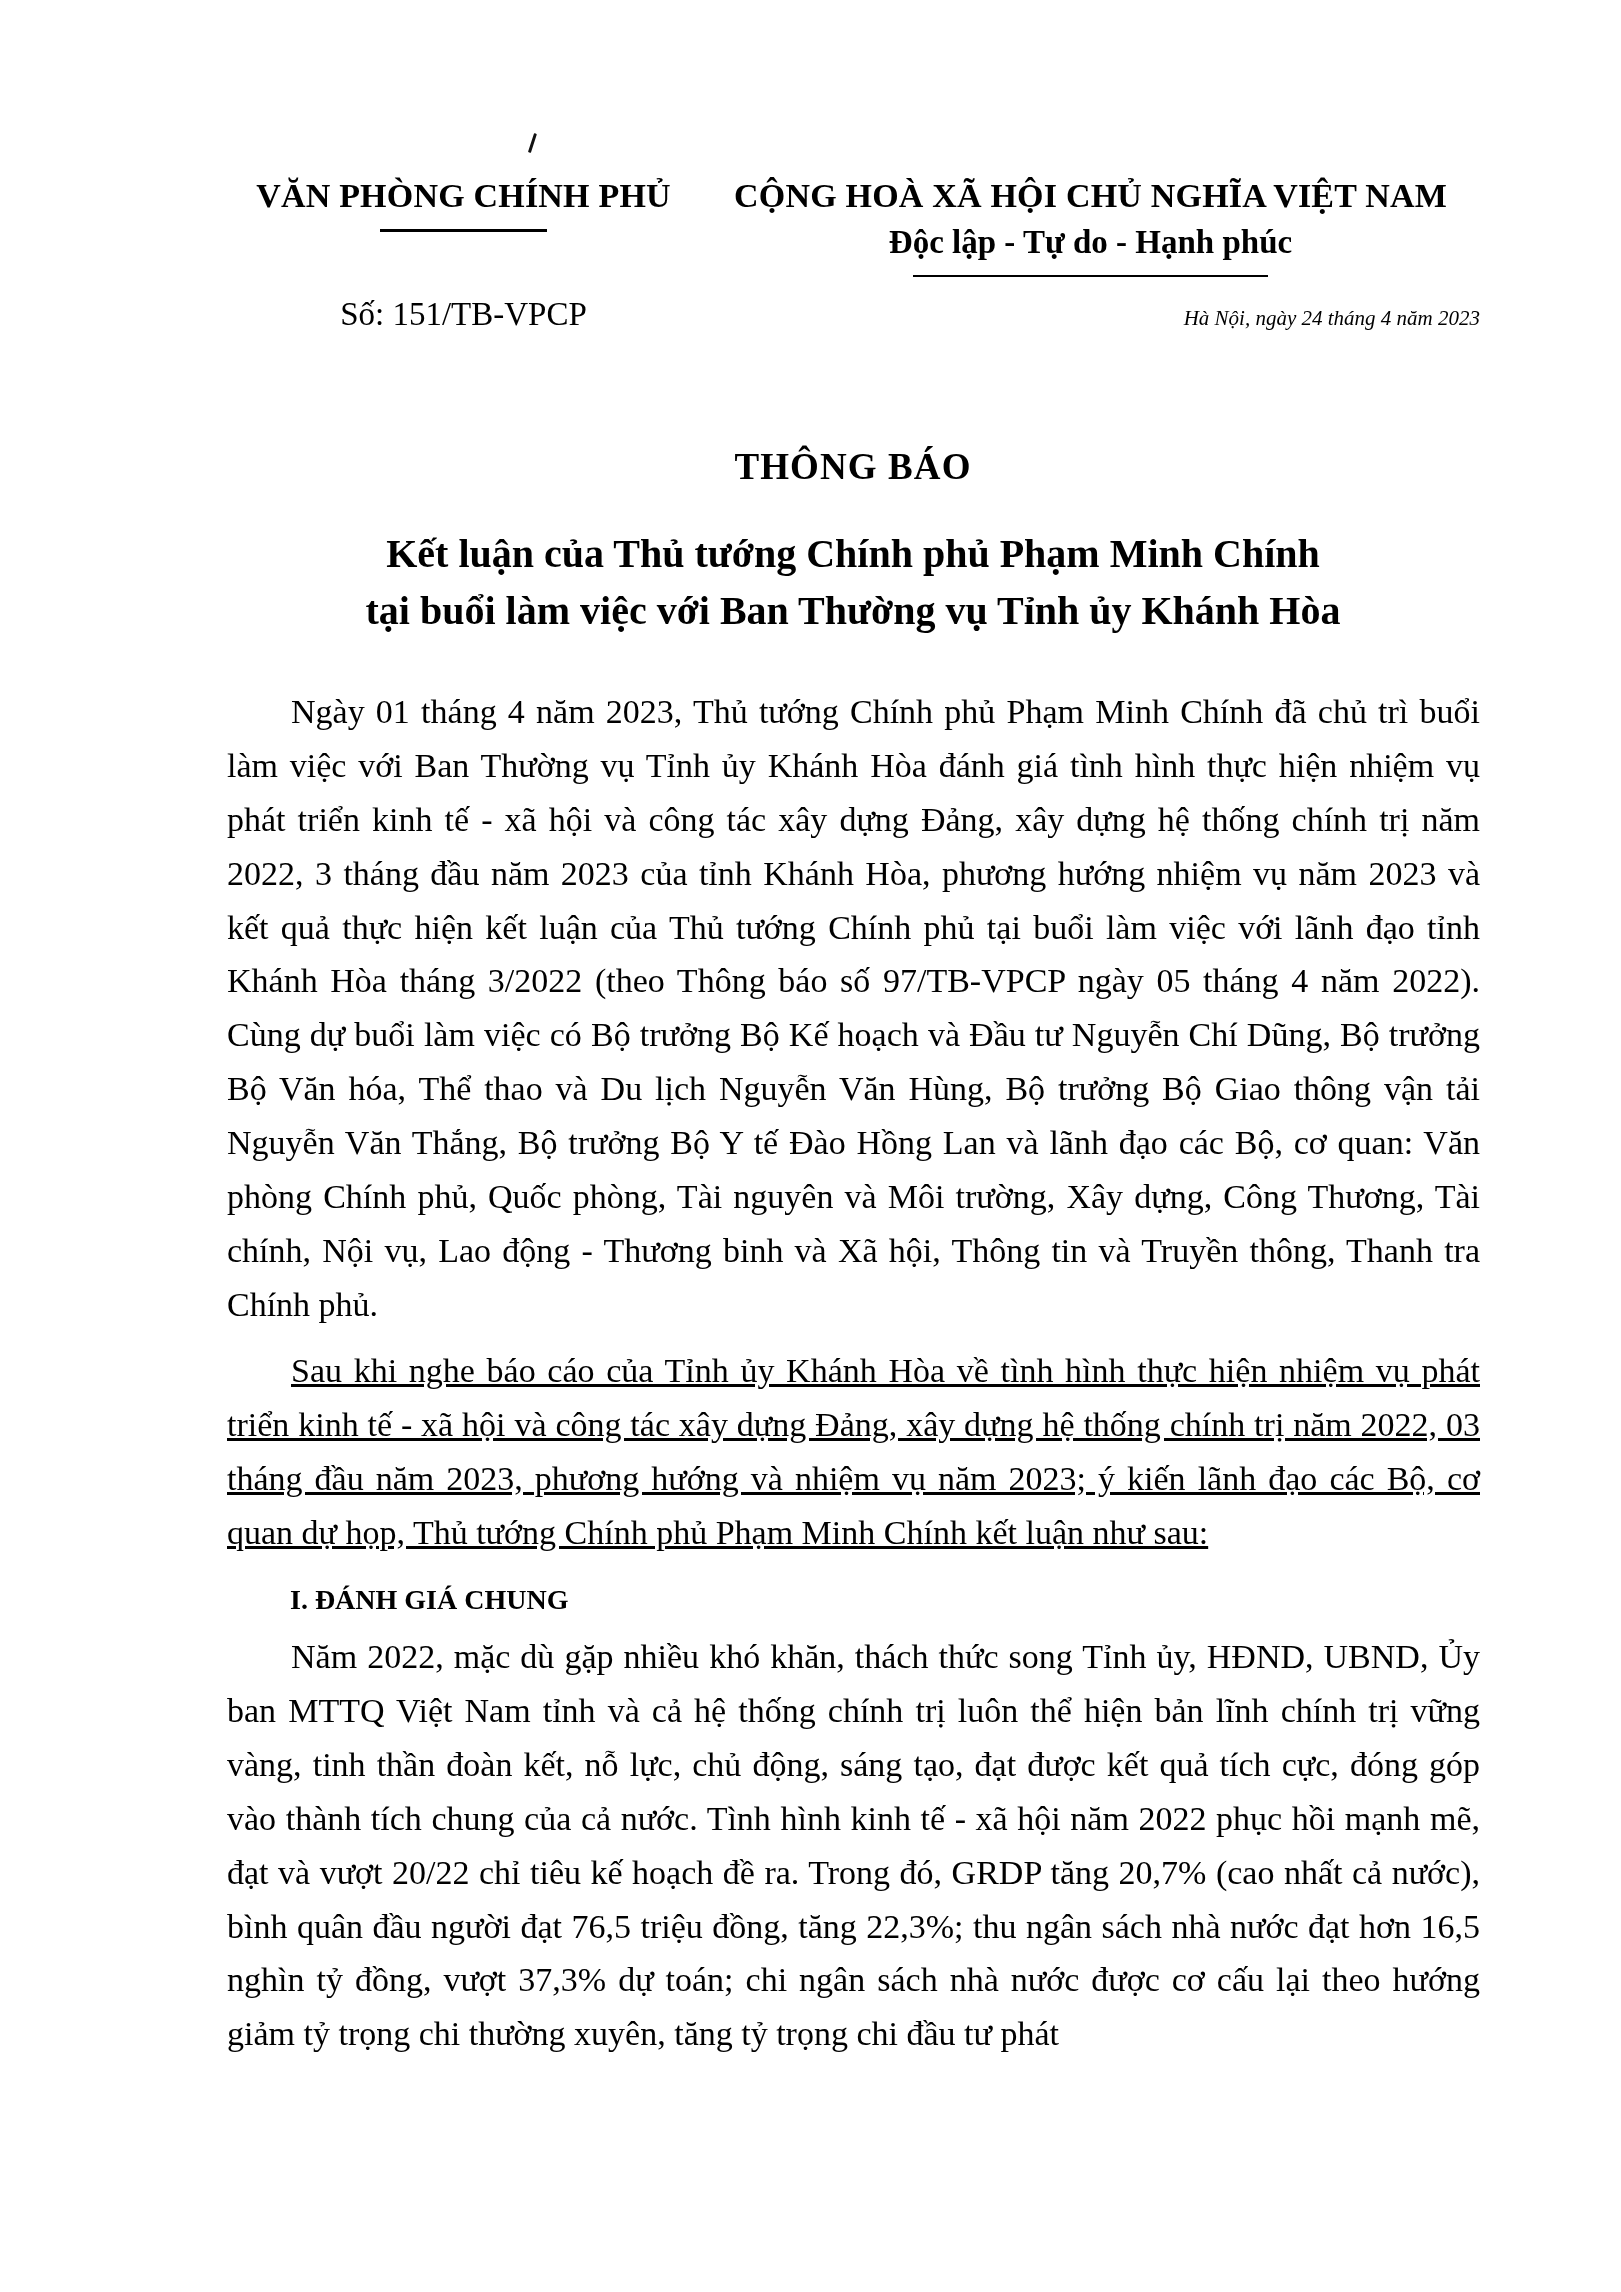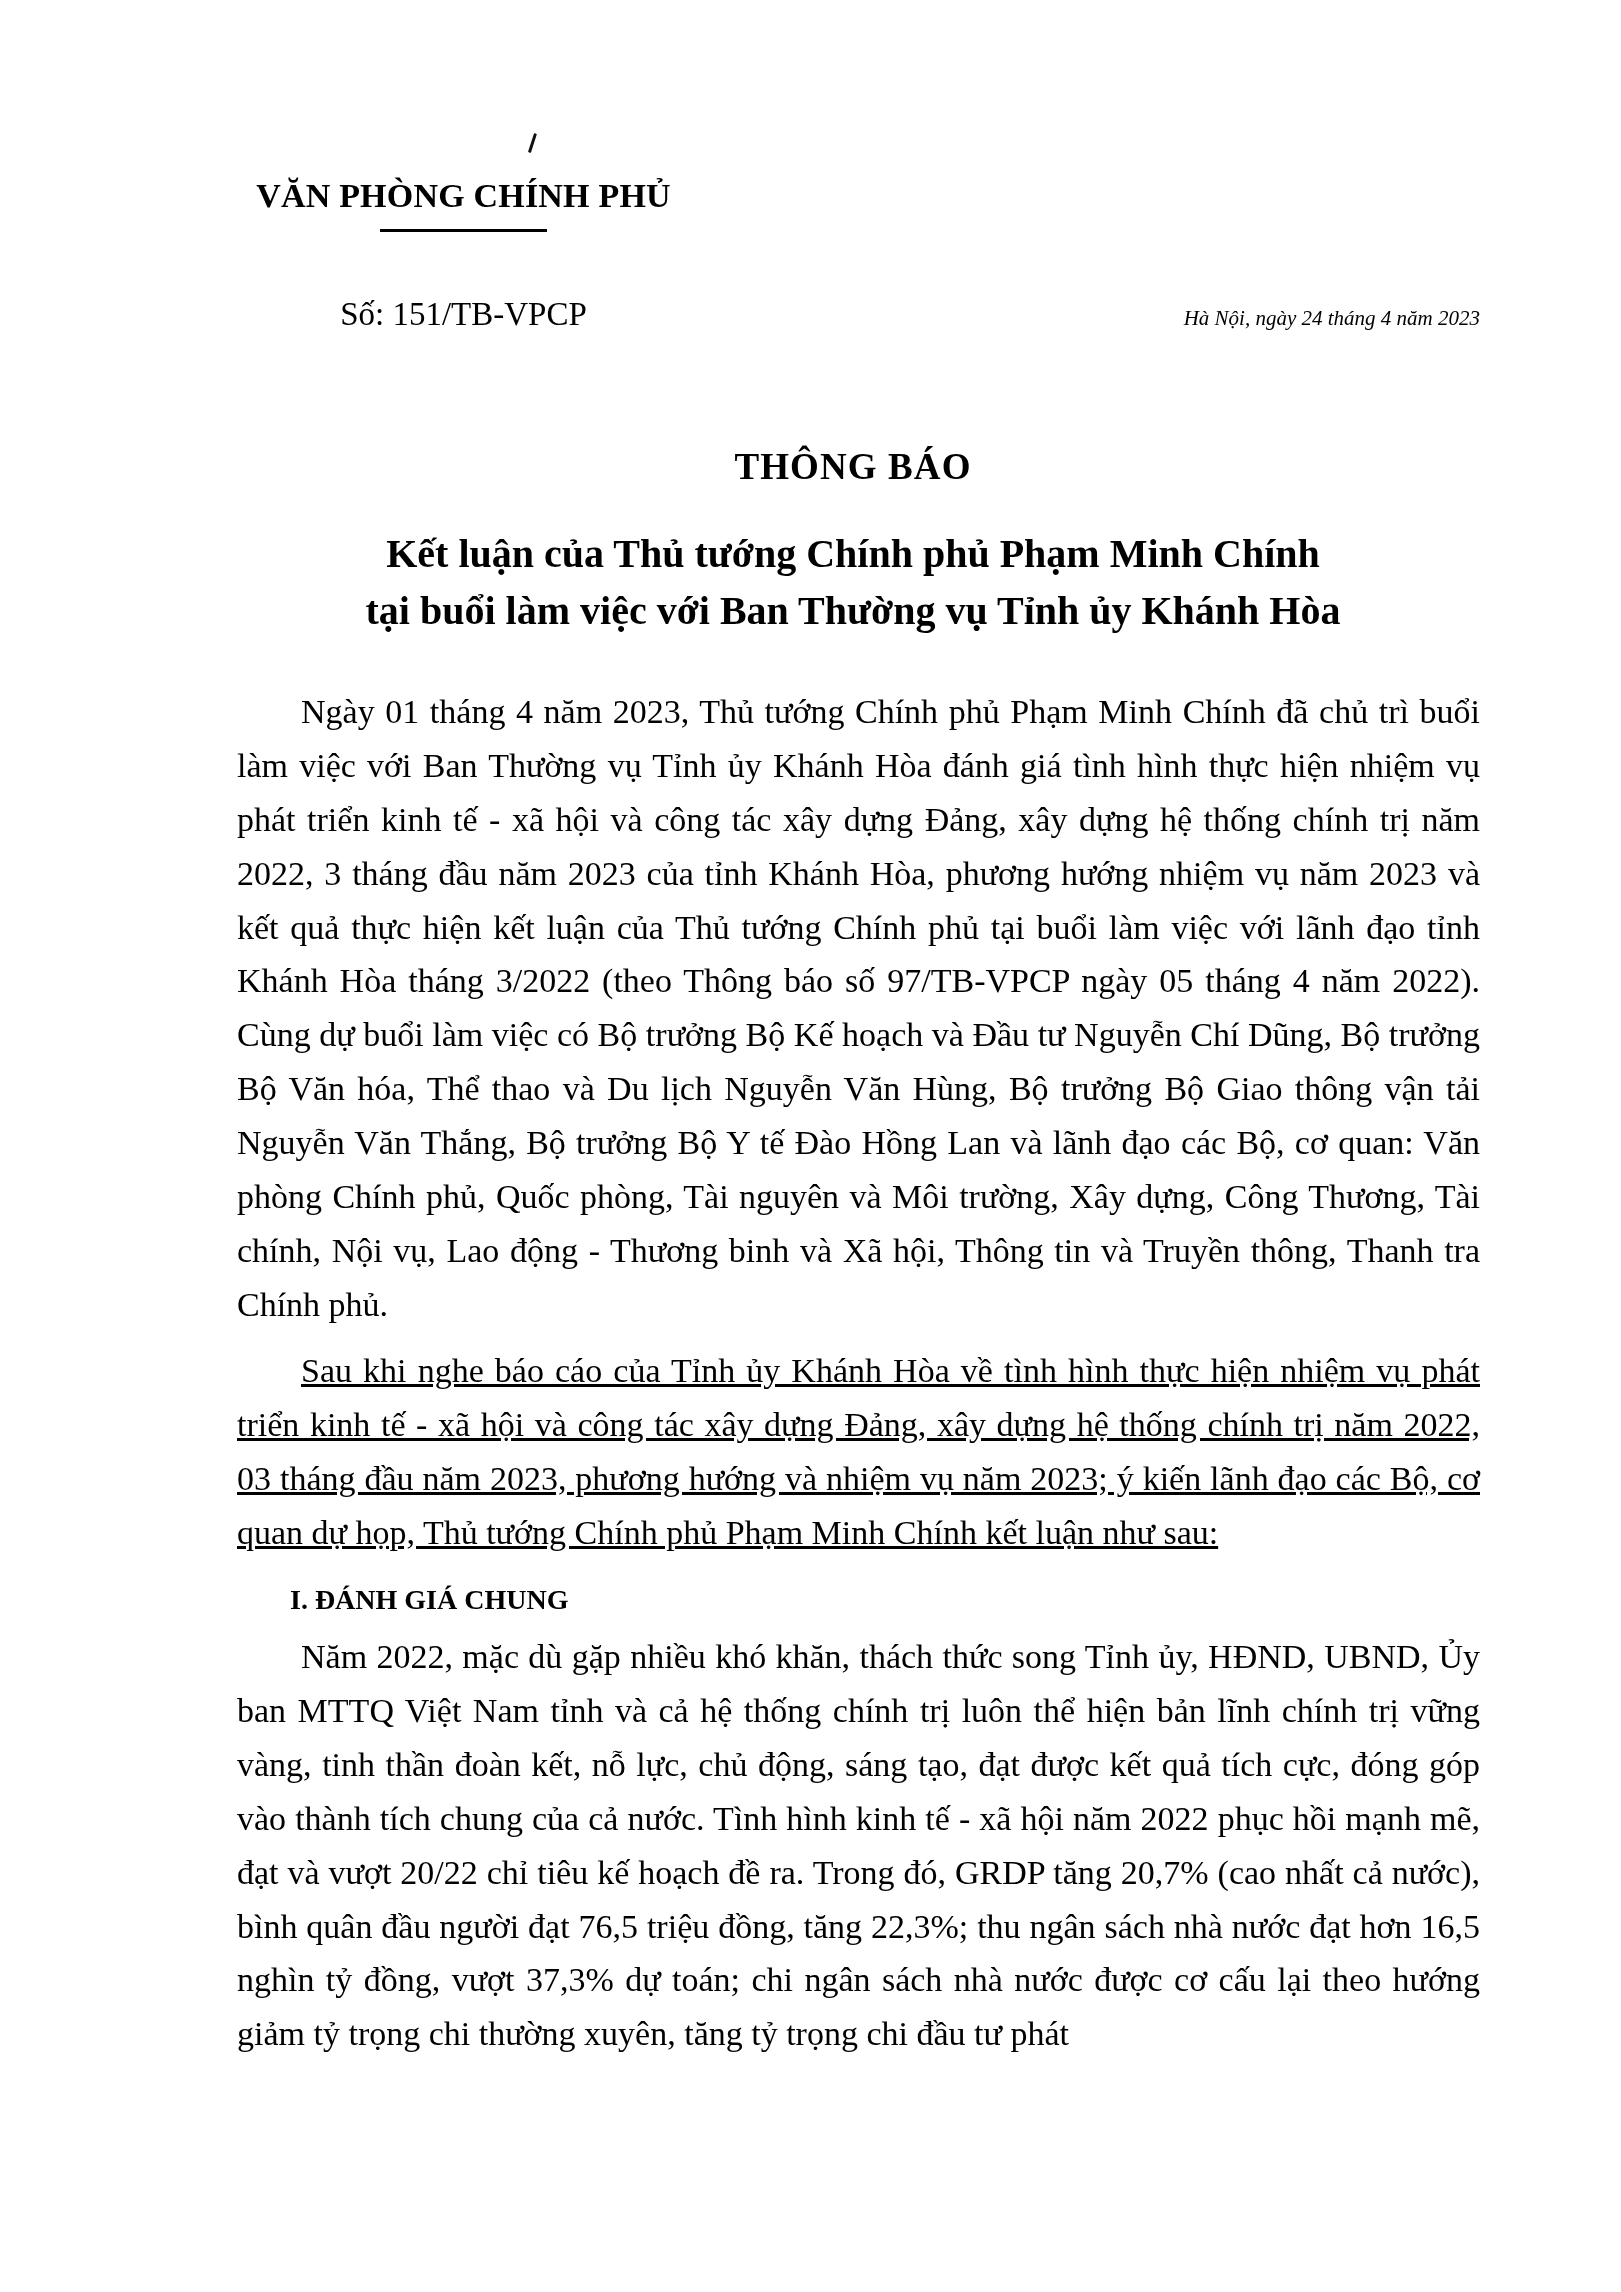--- a/index.html
+++ b/index.html
@@ -128,21 +128,21 @@
   .doc-subject .ln { display: block; }
 
   
   .body-block {
     position: absolute;
     top: 685px;
     left: 0;
     width: 1254px;
   }
   p.para {
-    margin: 0 0 0 11px;
+    margin: 0 0 0 1px;
     font-size: 34px;
     line-height: 1.585;
     text-align: justify;
     text-indent: 64px;
     text-justify: inter-word;
     hyphens: none;
   }
   p.para + p.para { margin-top: 12.5px; text-decoration: underline; }
 
   h2.section-heading {
@@ -159,20 +159,25 @@
 <div class="page">
   <div class="content">
 
     <div class="stray-tick"></div>
 
     <div class="doc-header">
       <div class="hdr-left">
         <div class="hdr-title">VĂN PHÒNG CHÍNH PHỦ</div>
         <div class="rule rule-left"></div>
       </div>
+      <div class="hdr-right">
+        <div class="hdr-title">CỘNG HOÀ XÃ HỘI CHỦ NGHĨA VIỆT NAM</div>
+        <div class="hdr-sub">Độc lập - Tự do - Hạnh phúc</div>
+        <div class="rule rule-right"></div>
+      </div>
     </div>
 
     <div class="meta-row">
       <div class="meta-left">Số: 151/TB-VPCP</div>
       <div class="meta-right">Hà Nội, ngày 24 tháng 4 năm 2023</div>
     </div>
 
     <div class="title-block">
       <div class="doc-type">THÔNG BÁO</div>
       <div class="doc-subject">

